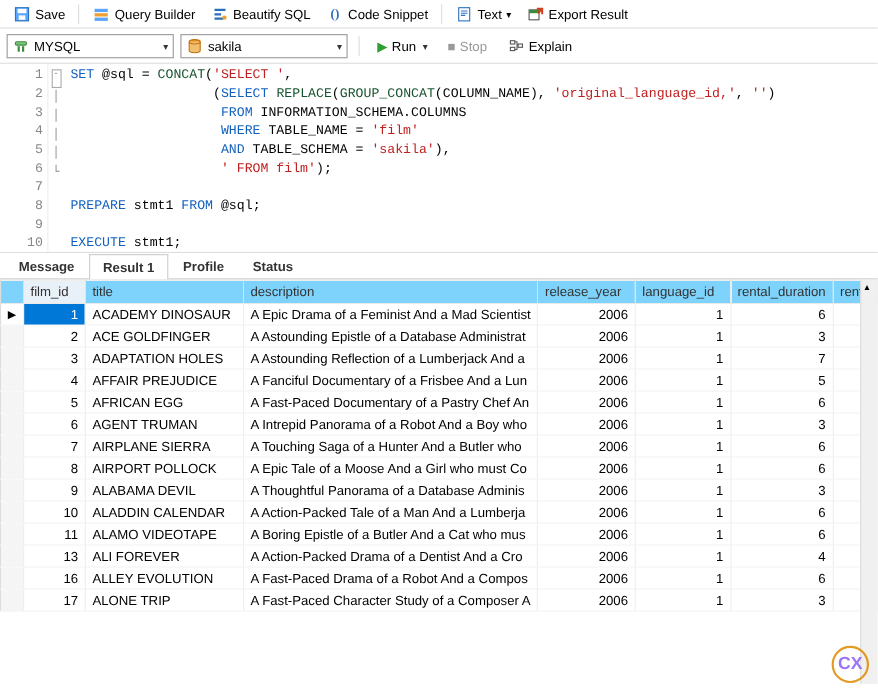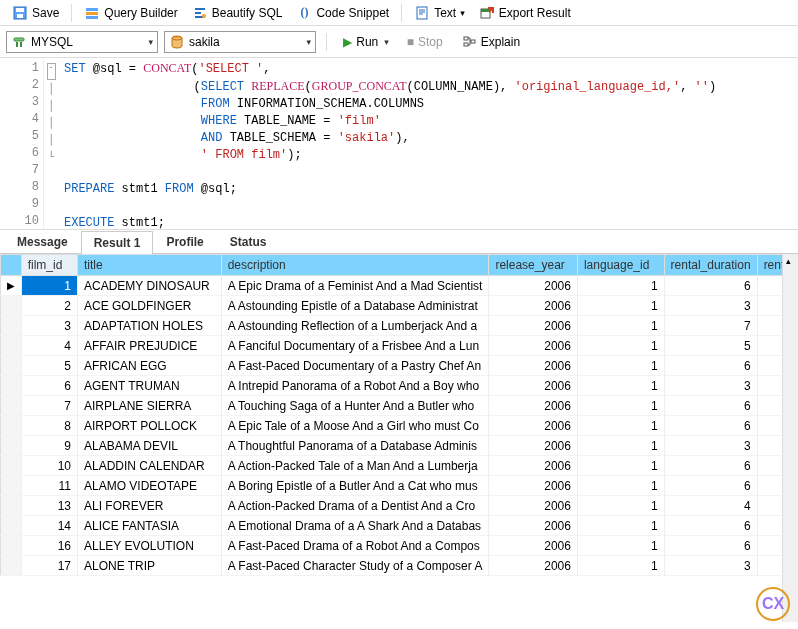--- a/index.html
+++ b/index.html
@@ -88,21 +88,21 @@
     flex:1;
     padding: 2px 6px;
     font-family: Consolas, "Courier New", monospace;
     font-size: 12px;
     line-height: 17px;
     white-space: pre;
     overflow:hidden;
   }
   .kw { color: #1060c0; }
   .str { color: #c02020; }
-  .fn { color: #be185d; font-family: Liberation Serif, serif; }
+  .fn { color: #14532d; }
   .tabs {
     display:flex;
     border-bottom: 1px solid #ccc;
     height: 24px;
     align-items: center;
     padding-left: 4px;
     font-size: 12px;
     font-weight: bold;
   }
   .tab {
@@ -447,30 +447,20 @@
           <td class="c-id ">13</td>
           <td class="c-title">ALI FOREVER</td>
           <td class="c-desc">A Action-Packed Drama of a Dentist And a Cro</td>
           <td class="c-year">2006</td>
           <td class="c-lang">1</td>
           <td class="c-dur">4</td>
           <td class="c-renta"></td>
         </tr>
         <tr>
           <td class="rowhdr rowptr"></td>
-          <td class="c-id ">14</td>
-          <td class="c-title">ALICE FANTASIA</td>
-          <td class="c-desc">A Emotional Drama of a A Shark And a Databas</td>
-          <td class="c-year">2006</td>
-          <td class="c-lang">1</td>
-          <td class="c-dur">6</td>
-          <td class="c-renta"></td>
-        </tr>
-        <tr>
-          <td class="rowhdr rowptr"></td>
           <td class="c-id ">16</td>
           <td class="c-title">ALLEY EVOLUTION</td>
           <td class="c-desc">A Fast-Paced Drama of a Robot And a Compos</td>
           <td class="c-year">2006</td>
           <td class="c-lang">1</td>
           <td class="c-dur">6</td>
           <td class="c-renta"></td>
         </tr>
         <tr>
           <td class="rowhdr rowptr"></td>

